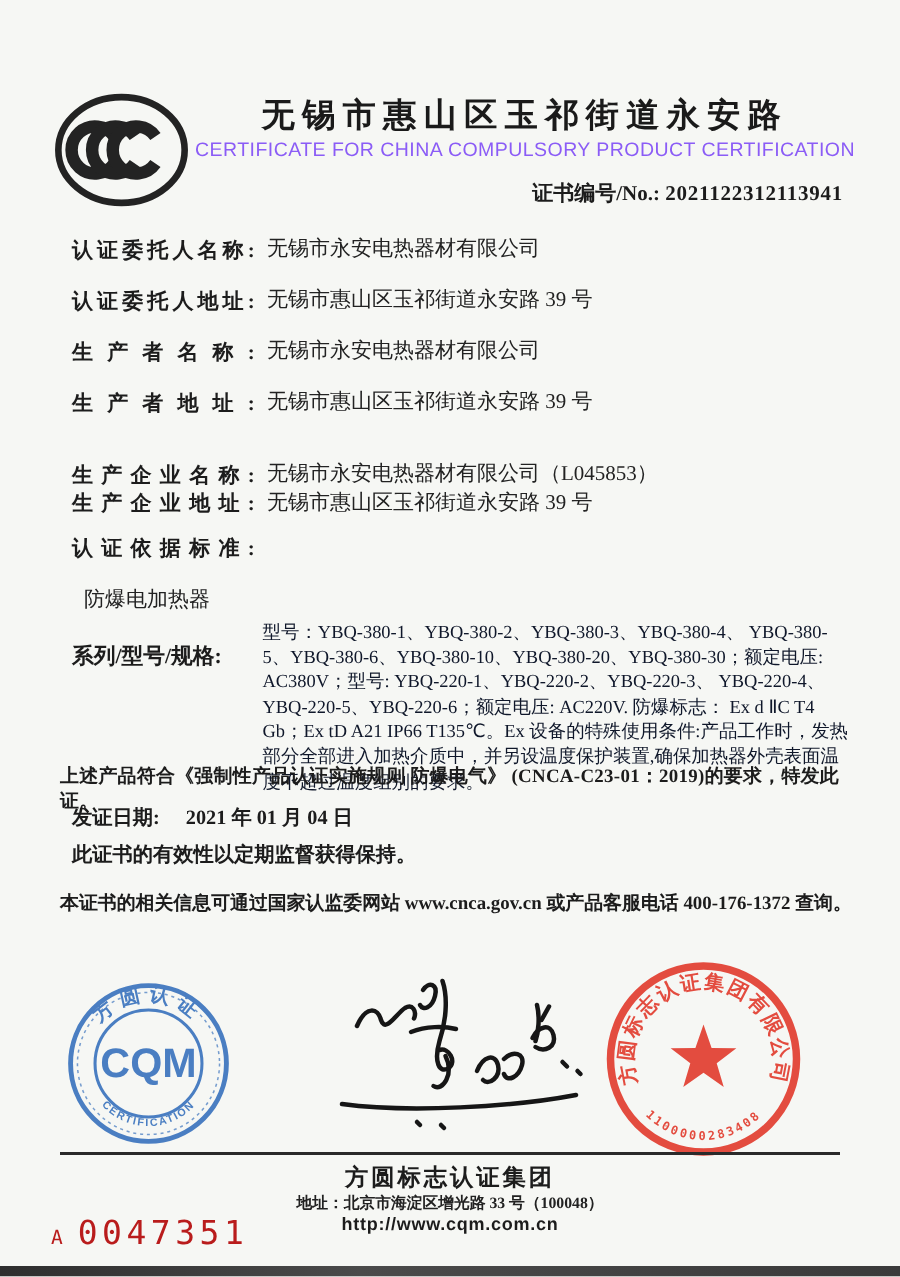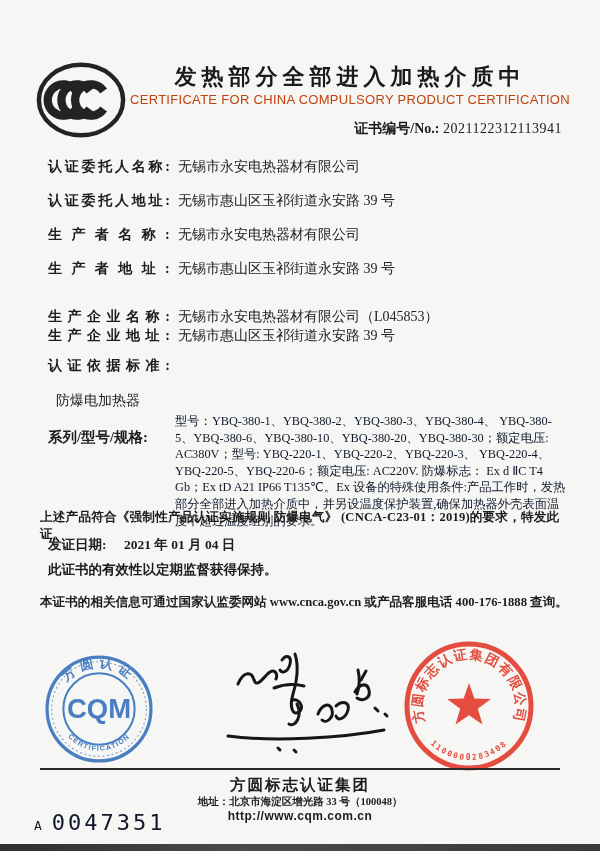--- a/index.html
+++ b/index.html
@@ -4,23 +4,23 @@
 <style>
   html,body{margin:0;padding:0;}
   body{width:600px;height:851px;position:relative;background:#f6f7f4;overflow:hidden;
        font-family:"Liberation Serif",serif;color:#1c1c1c;}
   .abs{position:absolute;}
   
   .ccc-logo{left:34px;top:56px;width:94px;height:88px;}
   .title-cn{left:120px;top:62px;width:460px;text-align:center;font-size:22px;font-weight:bold;
             letter-spacing:5px;color:#1a1a1a;}
   .title-en{left:100px;top:92px;width:500px;text-align:center;font-size:13px;
-            font-family:"Liberation Sans",sans-serif;color:#c2410c;letter-spacing:.3px;}
+            font-family:"Liberation Sans",sans-serif;color:#8b5cf6;letter-spacing:.3px;}
   .certno{right:38px;top:120px;font-size:14px;font-weight:bold;}
-  .certno .no{font-family:"Liberation Serif",serif;font-weight:normal;letter-spacing:.5px;}
+  .certno .no{font-family:"Liberation Serif",serif;font-weight:bold;letter-spacing:.5px;}
   
   .frow{left:48px;width:520px;display:flex;}
   .flabel{width:122px;flex:0 0 122px;font-weight:bold;font-size:14px;
           text-align:justify;text-align-last:justify;letter-spacing:.2px;}
   .fvalue{margin-left:8px;font-size:14px;white-space:pre-line;line-height:17px;color:#222;}
   .specs{left:175px;top:413px;width:392px;font-size:12.3px;line-height:16.6px;color:#0f172a;}
   .speclabel{left:48px;top:428px;font-size:14.5px;font-weight:bold;}
   .statement{left:40px;top:509px;width:528px;font-size:12.6px;font-weight:bold;letter-spacing:.2px;}
   .dates{left:48px;top:536px;width:514px;display:flex;justify-content:space-between;
          font-size:13.5px;font-weight:bold;flex-direction:column;}
@@ -29,37 +29,37 @@
   
   .cqm{left:44px;top:654px;width:110px;height:110px;}
   .signature{left:222px;top:642px;width:175px;height:120px;}
   .stamp{left:401px;top:638px;width:136px;height:136px;opacity:.9;}
   
   .rule{left:40px;top:768px;width:520px;height:0;border-top:2px solid #2a2a2a;}
   .org{left:100px;top:775px;width:400px;text-align:center;font-size:15.5px;font-weight:bold;letter-spacing:2px;}
   .addr{left:100px;top:795px;width:400px;text-align:center;font-size:10.5px;font-weight:bold;color:#222;}
   .url{left:100px;top:809px;width:400px;text-align:center;font-size:12px;font-weight:bold;
        font-family:"Liberation Sans",sans-serif;letter-spacing:.5px;}
-  .serial{left:34px;top:810px;color:#0f172a;font-family:"DejaVu Sans Mono",monospace;}
+  .serial{left:34px;top:810px;color:#b91c1c;font-family:"DejaVu Sans Mono",monospace;}
   .serial .pfx{font-size:13px;margin-right:10px;}
   .serial .num{font-size:22px;letter-spacing:3px;}
   .botstrip{left:0;top:844px;width:600px;height:7px;
             background:linear-gradient(90deg,#2e2e2e,#4a4a4a 40%,#3a3a3a);}
 </style>
 </head>
 <body>
 
 <svg class="abs ccc-logo" viewBox="0 0 96 88">
   <ellipse cx="48" cy="44" rx="43" ry="36" fill="none" stroke="#232323" stroke-width="4.5"></ellipse>
   <path d="M 43.1,34.8 A 16,16 0 1 0 43.1,53.2" fill="none" stroke="#232323" stroke-width="8.5"></path>
   <path d="M 57.1,34.8 A 16,16 0 1 0 57.1,53.2" fill="none" stroke="#232323" stroke-width="8.5"></path>
   <path d="M 71.1,34.8 A 16,16 0 1 0 71.1,53.2" fill="none" stroke="#232323" stroke-width="8.5"></path>
 </svg>
 
-<div class="abs title-cn">发热部分全部进入加热介质中</div>
+<div class="abs title-cn">无锡市惠山区玉祁街道永安路</div>
 <div class="abs title-en">CERTIFICATE FOR CHINA COMPULSORY PRODUCT CERTIFICATION</div>
 <div class="abs certno">
   <span>证书编号/No.:</span>
   <span class="no">2021122312113941</span>
 </div>
 
 <div class="abs frow" style="top:158px">
   <div class="flabel">认证委托人名称:</div>
   <div class="fvalue">无锡市永安电热器材有限公司</div>
 </div>
@@ -96,21 +96,21 @@
 <div class="abs statement">上述产品符合《强制性产品认证实施规则 防爆电气》 (CNCA-C23-01：2019)的要求，特发此证。</div>
 
 <div class="abs dates">
   <span>
     <span>发证日期:</span>
     <span style="margin-left:14px">2021 年 01 月 04 日</span>
   </span>
 </div>
 
 <div class="abs validity">此证书的有效性以定期监督获得保持。</div>
-<div class="abs infonote">本证书的相关信息可通过国家认监委网站 www.cnca.gov.cn 或产品客服电话 400-176-1888 查询。</div>
+<div class="abs infonote">本证书的相关信息可通过国家认监委网站 www.cnca.gov.cn 或产品客服电话 400-176-1372 查询。</div>
 
 <svg class="abs cqm" viewBox="0 0 108 108">
   <defs>
     <path id="cqmTop" d="M 15.5,40 A 41,41 0 0 1 92.5,40"></path>
     <path id="cqmBot" d="M 20.4,77.5 A 41,41 0 0 0 87.6,77.5"></path>
   </defs>
   <circle cx="54" cy="54" r="51" fill="none" stroke="#4a7ec2" stroke-width="3.2"></circle>
   <circle cx="54" cy="54" r="46.5" fill="none" stroke="#4a7ec2" stroke-width="1" stroke-dasharray="2,2.5" opacity=".75"></circle>
   <circle cx="54" cy="54" r="35" fill="none" stroke="#4a7ec2" stroke-width="2"></circle>
   <text font-size="13" font-weight="bold" fill="#4a7ec2" letter-spacing="5" font-family="Liberation Serif,serif">

